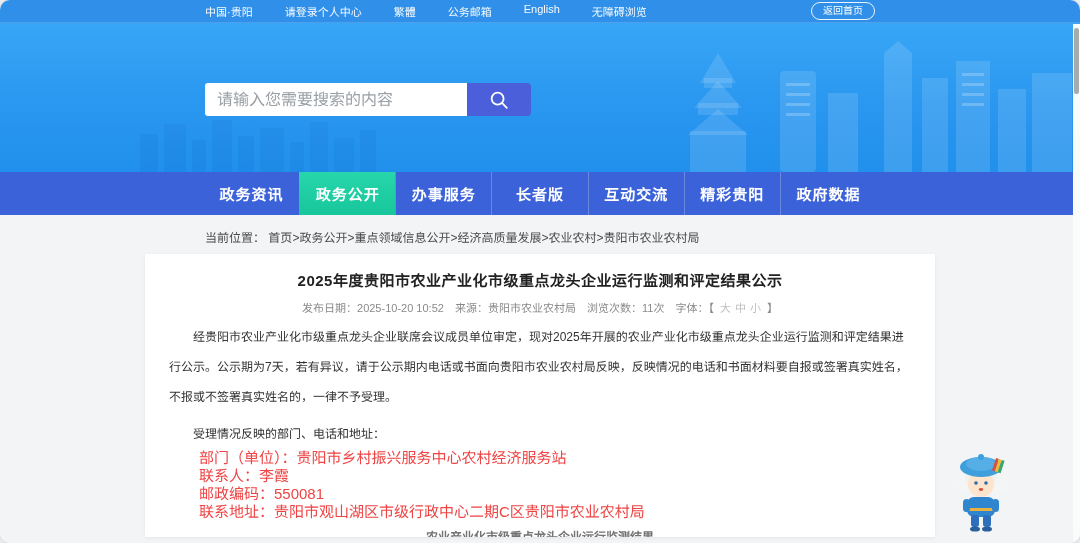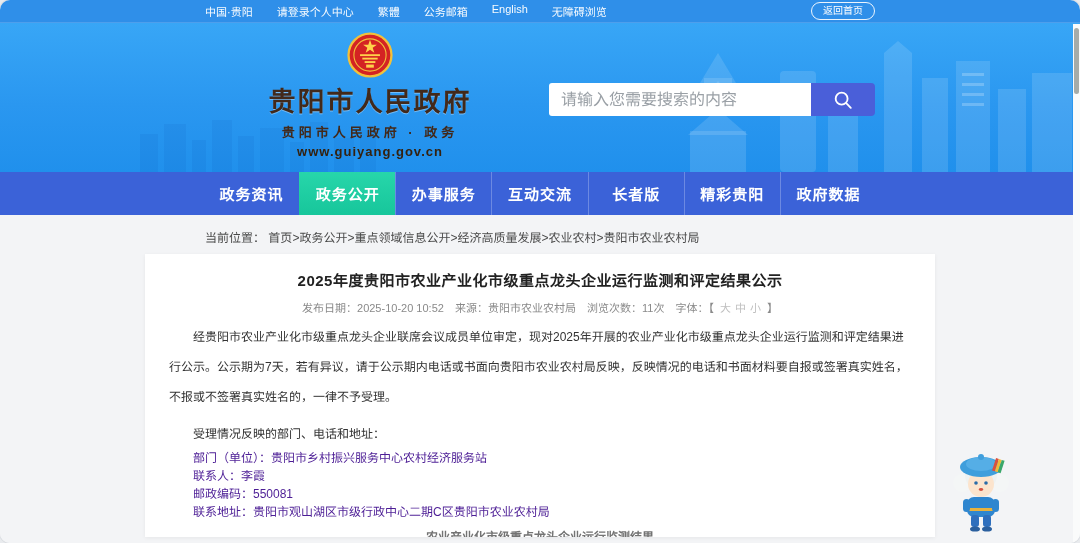--- a/index.html
+++ b/index.html
@@ -3,21 +3,21 @@
 <meta charset="utf-8">
 <style>
   * { margin:0; padding:0; box-sizing:border-box; }
   html,body { background:#e9ebee; font-family:"Liberation Sans","DejaVu Sans",sans-serif; }
   .window { position:relative; width:1080px; height:543px; margin:0 auto; background:#f3f4f6;
             border-radius:10px; overflow:hidden; box-shadow:0 0 0 1px #dcdfe3; }
 
   
   .topbar { height:23px; background:#2f8fe9; border-bottom:1px solid rgba(255,255,255,.15); }
   .topbar-inner { width:670px; margin:0 auto; height:100%; display:flex; align-items:center; justify-content:space-between; }
-  .toplinks { display:flex; gap:24px; }
+  .toplinks { display:flex; gap:32px; }
   .toplink { color:rgba(255,255,255,.96); font-size:11px; text-decoration:none; cursor:pointer; white-space:nowrap; }
   .home-btn { font-size:10px; color:#fff; background:transparent; border:1px solid rgba(255,255,255,.9);
               border-radius:999px; padding:1px 11px; cursor:pointer; line-height:14px; }
 
   
   .banner { position:relative; height:149px; background:linear-gradient(180deg,#38a6f6 0%,#2a97f0 55%,#2090ec 100%); overflow:hidden; }
   .city { position:absolute; right:0; bottom:0; pointer-events:none; }
   .city-left { position:absolute; left:130px; bottom:0; pointer-events:none; opacity:.7; }
   .banner-inner { position:relative; width:670px; margin:0 auto; height:100%; display:flex; justify-content:space-between; }
 
@@ -51,21 +51,21 @@
   .mainarea { position:relative; height:328px; background:#f3f4f6; }
   .crumbs { width:670px; margin:0 auto; padding-top:13px; font-size:12px; color:#4a4a4a; }
   .crumb-seg { color:#4a4a4a; text-decoration:none; cursor:pointer; }
   .card { width:790px; margin:9px auto 0; background:#fff; height:283px; overflow:hidden;
           box-shadow:0 1px 4px rgba(0,0,0,.06); padding:15px 24px 0; }
   .art-title { text-align:center; font-size:15px; font-weight:bold; color:#222; letter-spacing:.5px; }
   .art-meta { text-align:center; font-size:11px; color:#8a8a8a; margin-top:9px; }
   .art-meta span { margin:0 4px; }
   .fontsize-ctl { color:#c0c0c0; cursor:pointer; margin:0 2px !important; }
   .para { font-size:12px; color:#333; line-height:30px; text-indent:2em; margin-top:7px; }
-  .cline { font-size:12px; color:#4c1d95; line-height:18px; text-indent:2em; }
+  .cline { font-size:15px; color:#ef4444; line-height:18px; text-indent:2em; }
   .tbl-caption { text-align:center; font-size:12px; font-weight:bold; color:#737373; margin:6px 0 5px; }
   table { width:100%; border-collapse:collapse; }
   th,td { border:1px solid #e3e3e3; font-size:12px; color:#333; text-align:center; font-weight:normal; }
   th { padding:6px 4px; }
   .col-no { width:6%; } .col-name { width:60%; } .col-res { width:34%; }
 
   
   .scroll-track { position:absolute; top:24px; right:0; width:7px; bottom:0; background:#fafbfb; }
   .scroll-thumb { position:absolute; top:4px; right:1px; width:5px; height:66px; background:#a6aca9; border-radius:3px; cursor:pointer; }
 
@@ -128,57 +128,42 @@
         <rect x="126" y="80" width="24" height="3"></rect>
           <rect x="126" y="90" width="24" height="3"></rect>
         <rect x="302" y="50" width="22" height="3"></rect>
           <rect x="302" y="60" width="22" height="3"></rect>
         <rect x="302" y="70" width="22" height="3"></rect>
           <rect x="302" y="80" width="22" height="3"></rect>
       </g>
     </svg>
 
     <div class="banner-inner">
-      <div class="logo-block">
-        <svg class="emblem" width="46" height="46" viewBox="0 0 60 60">
-          <circle cx="30" cy="30" r="28" fill="#d42323"></circle>
-          <circle cx="30" cy="30" r="28" fill="none" stroke="#f2c13a" stroke-width="3"></circle>
-          <circle cx="30" cy="30" r="21" fill="none" stroke="#f2c13a" stroke-width="1.4"></circle>
-          <polygon fill="#ffd24a" points="30,10 32.2,16.6 39,16.6 33.5,20.7 35.6,27.2 30,23.2 24.4,27.2 26.5,20.7 21,16.6 27.8,16.6"></polygon>
-          <rect x="17" y="29" width="26" height="2.4" fill="#ffd24a"></rect>
-          <rect x="20" y="33.5" width="20" height="2.4" fill="#ffd24a"></rect>
-          <rect x="23" y="38" width="14" height="2.4" fill="#ffd24a"></rect>
-          <rect x="25" y="42.5" width="10" height="4" fill="#ffd24a"></rect>
-        </svg>
-        <div class="site-name">贵阳市人民政府</div>
-        <div class="site-tagline">贵阳市人民政府 · 政务</div>
-        <div class="site-url">www.guiyang.gov.cn</div>
-      </div>
 
       <div class="search-block">
         <div class="search-bar">
           <input class="search-input" placeholder="请输入您需要搜索的内容" style="">
           <button class="search-btn">
             <svg width="22" height="22" viewBox="0 0 24 24">
               <circle cx="10.5" cy="10.5" r="6.5" fill="none" stroke="#fff" stroke-width="2"></circle>
               <line x1="15.5" y1="15.5" x2="20.5" y2="20.5" stroke="#fff" stroke-width="2" stroke-linecap="round"></line>
             </svg>
           </button>
         </div>
       </div>
     </div>
   </div>
 
   <div class="nav">
     <div class="nav-inner">
       <div class="nav-tab">政务资讯</div>
       <div class="nav-tab active">政务公开</div>
       <div class="nav-tab">办事服务</div>
+      <div class="nav-tab">长者版</div>
       <div class="nav-tab">互动交流</div>
-      <div class="nav-tab">长者版</div>
       <div class="nav-tab">精彩贵阳</div>
       <div class="nav-tab">政府数据</div>
     </div>
   </div>
 
   <div class="mainarea">
     <div class="crumbs">
       <span>当前位置：</span>
       <a class="crumb-seg">首页</a><span>&gt;</span><a class="crumb-seg">政务公开</a><span>&gt;</span><a class="crumb-seg">重点领域信息公开</a><span>&gt;</span><a class="crumb-seg">经济高质量发展</a><span>&gt;</span><a class="crumb-seg">农业农村</a><span>&gt;</span><a class="crumb-seg">贵阳市农业农村局</a>
     </div>

